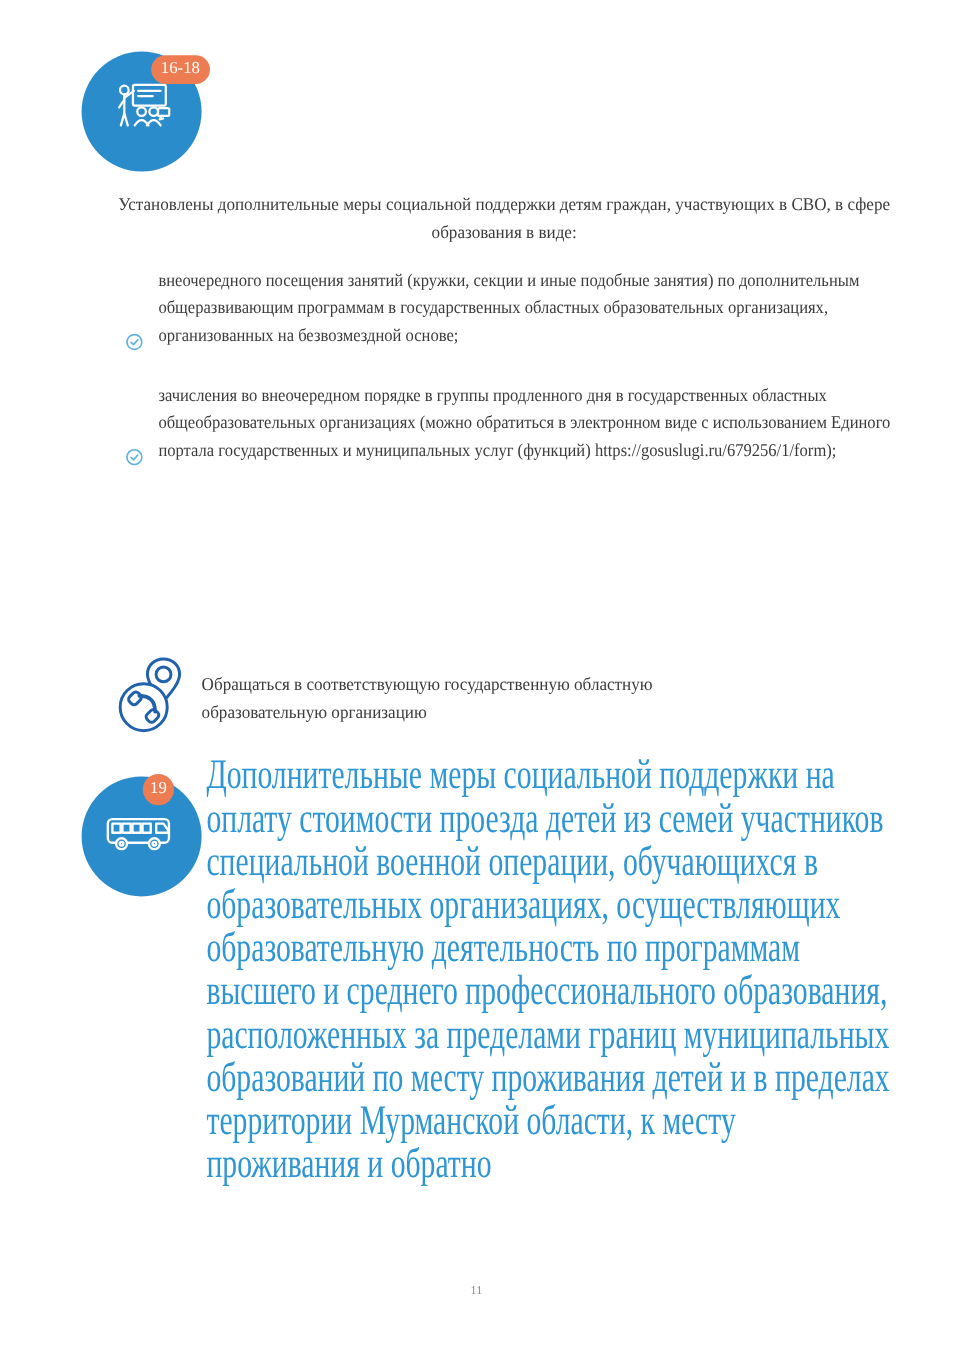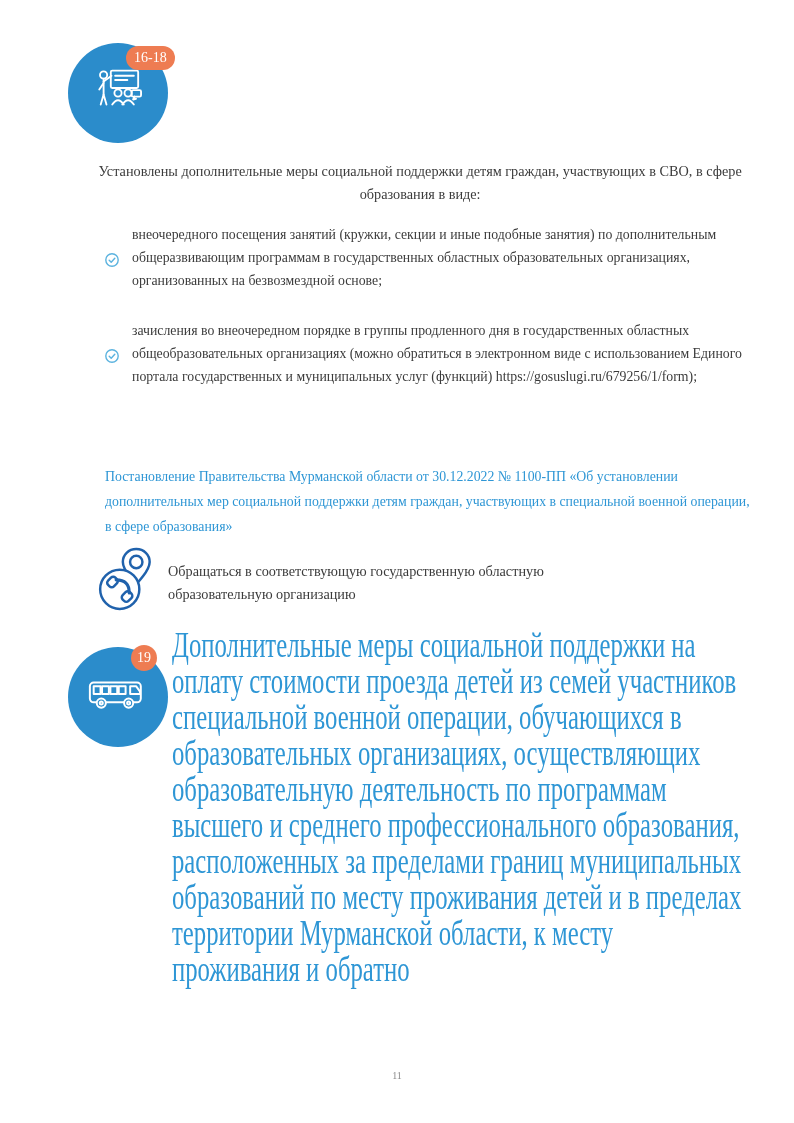--- a/index.html
+++ b/index.html
@@ -30,29 +30,29 @@
 
   .icon-circle{
     position:absolute;width:100px;height:100px;border-radius:50%;
     background:var(--circle-blue);display:flex;align-items:center;justify-content:center;
   }
   .badge-pill{
     position:absolute;left:126px;top:46px;height:24px;padding:0 8px;border-radius:13px;
     background:var(--coral);color:#fff;font-size:14px;line-height:24px;z-index:2;
   }
   .badge-round{
-    position:absolute;left:131px;top:645px;width:26px;height:26px;border-radius:50%;
+    position:absolute;left:119px;top:645px;width:26px;height:26px;border-radius:50%;
     background:var(--coral);color:#fff;font-size:14px;line-height:26px;text-align:center;z-index:2;
   }
   .title1{position:absolute;left:172px;top:63px;width:500px;}
   .title2{position:absolute;left:172px;top:628px;width:575px;}
 
   .intro{position:absolute;left:96px;top:160px;width:648px;text-align:center;}
   .bullets{position:absolute;left:105px;top:223px;width:645px;}
-  .bullet{display:flex;align-items:center;}
+  .bullet{display:flex;align-items:flex-end;}
   .bullet + .bullet{margin-top:27px;}
   .bullet .bicon{flex:0 0 14px;margin-right:13px;margin-top:4px;}
   .bullet .btext{flex:1;min-width:0;}
 
   .legal{position:absolute;left:105px;top:464px;width:650px;}
   .legal .cond-b2{color:var(--blue);line-height:25px;}
 
   .contact-icon{position:absolute;left:95px;top:546px;width:66px;height:66px;}
   .contact-note{position:absolute;left:168px;top:560px;width:440px;}
 
@@ -113,23 +113,20 @@
           <circle cx="7" cy="7" r="6.2"></circle>
             <path d="M4.2 7.2 l2 2 3.6 -4"></path>
         </svg>
       </span>
       <div class="btext">
           <div class="cond-b2">зачисления во внеочередном порядке в группы продленного дня в государственных областных общеобразовательных организациях (можно обратиться в электронном виде с использованием Единого портала государственных и муниципальных услуг (функций) https://gosuslugi.ru/679256/1/form);</div>
         </div>
     </div>
   </div>
 
-  <div class="legal">
-    <div class="cond-b2">Постановление Правительства Мурманской области от 30.12.2022 № 1100-ПП «Об установлении дополнительных мер социальной поддержки детям граждан, участвующих в специальной военной операции, в сфере образования»</div>
-  </div>
 
   <div class="contact-icon">
     <svg width="66" height="66" viewBox="0 0 64 64" fill="none" stroke="#2062ac" stroke-width="2.4" stroke-linecap="round" stroke-linejoin="round">
       <path d="M40 3 C32.5 3 27 8.5 27 15.5 C27 24 40 37 40 37 C40 37 53 24 53 15.5 C53 8.5 47.5 3 40 3 Z"></path>
       <circle cx="40" cy="15.5" r="6"></circle>
       <circle cx="24" cy="42" r="19" fill="#ffffff"></circle>
       <g transform="translate(24,42) rotate(45)">
         <rect x="-14" y="-5" width="8" height="10" rx="3"></rect>
         <rect x="6" y="-5" width="8" height="10" rx="3"></rect>
         <path d="M-9 -4 Q0 -13 9 -4" stroke-width="3"></path>

